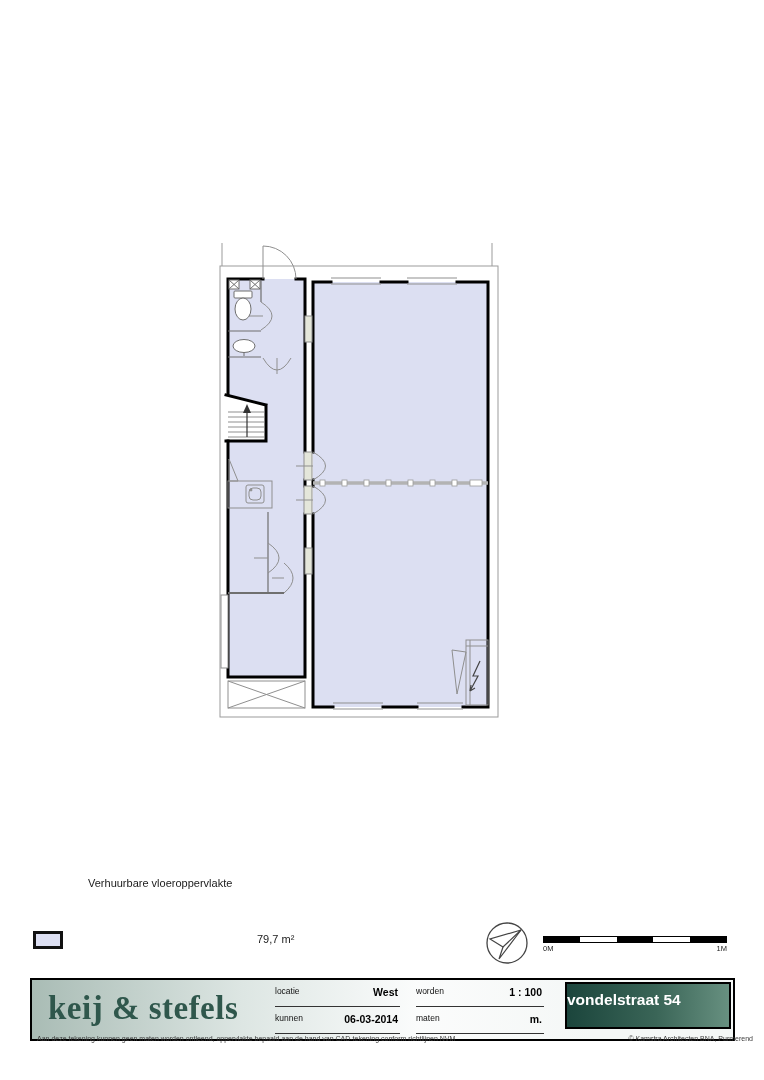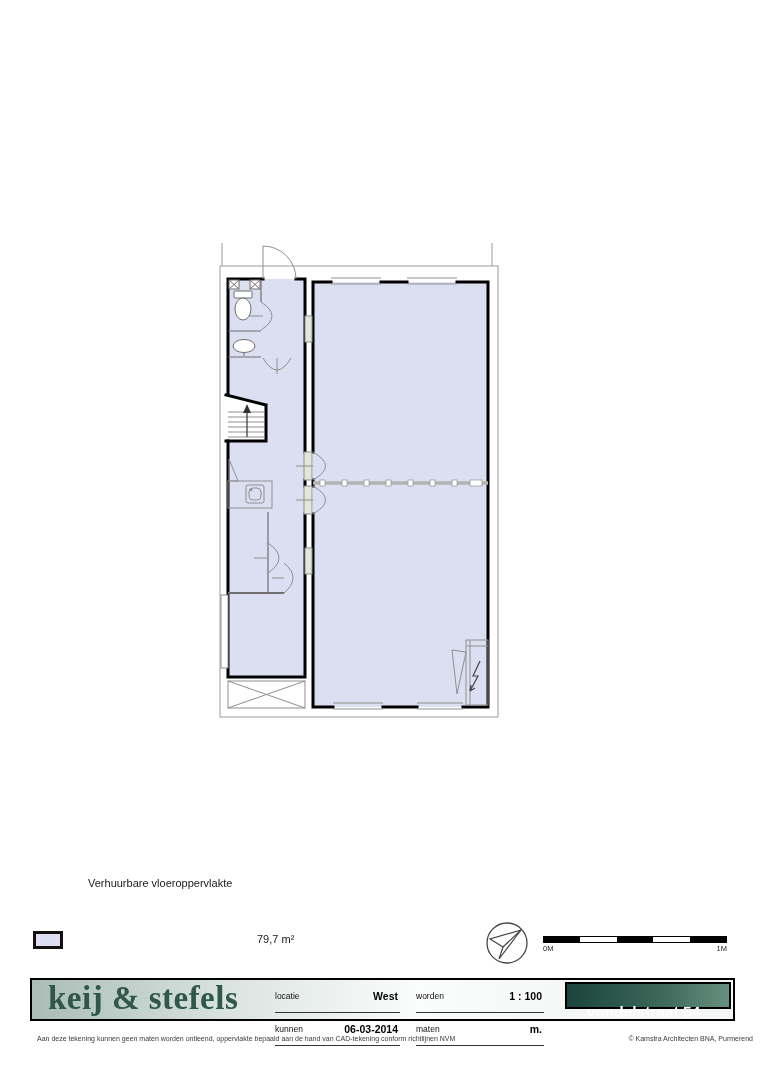--- a/index.html
+++ b/index.html
@@ -16,36 +16,36 @@
   .compass{position:absolute;left:485px;top:921px;}
   
   .scalebar{position:absolute;left:543px;top:936px;}
   .scalebar .bar{width:182px;height:5px;border:1px solid #000;display:flex;box-sizing:content-box;}
   .scalebar .bar i{flex:1;}
   .scalebar .bar i.b{background:#000;}
   .scalebar .bar i.w{background:#fff;}
   .scalebar .bar-labels{width:184px;display:flex;justify-content:space-between;
                         font-size:7.5px;color:#222;margin-top:1px;gap:6px;}
   
-  .titleblock{position:absolute;left:30px;top:978px;width:705px;height:43px;
+  .titleblock{position:absolute;left:30px;top:978px;width:705px;height:63px;
               border:2px solid #000;box-sizing:border-box;
               background:linear-gradient(90deg,#a9bcb5 0%,#dde6e3 30%,#fbfcfc 55%,#f4f7f6 80%);}
   .logo{position:absolute;left:16px;top:50%;transform:translateY(-54%);
         font-family:"Liberation Serif",serif;font-weight:bold;font-size:33px;
         letter-spacing:.5px;color:#2f574c;white-space:nowrap;}
   .fields{position:absolute;left:243px;top:6px;display:grid;
           grid-template-columns:125px 128px;column-gap:16px;row-gap:6px;}
   .field{height:19px;border-bottom:1px solid #333;display:flex;
-         justify-content:space-between;align-items:center;padding:0 2px 7px 0;}
+         justify-content:space-between;align-items:flex-start;padding:0 2px 1px 0;}
   .field .fl{font-size:8.5px;color:#111;}
   .field .fv{font-size:10.5px;font-weight:bold;color:#000;}
   .banner{position:absolute;top:2px;bottom:10px;right:2px;width:166px;
           border:2px solid #000;box-sizing:border-box;
           background:linear-gradient(90deg,#1b453c 0%,#3a6557 55%,#679080 100%);
-          color:#fff;text-align:center;padding:16px 9px 0 0;
+          color:#fff;text-align:left;padding:4px 9px 0 0;
           font-weight:bold;font-size:15.5px;line-height:23px;}
   
   .fineprint-left{position:absolute;left:37px;top:1035px;font-size:7px;color:#3a3a3a;}
   .fineprint-right{position:absolute;right:11px;top:1035px;font-size:7px;color:#3a3a3a;}
 </style>
 </head>
 <body>
 
 <div class="sheet">
 

